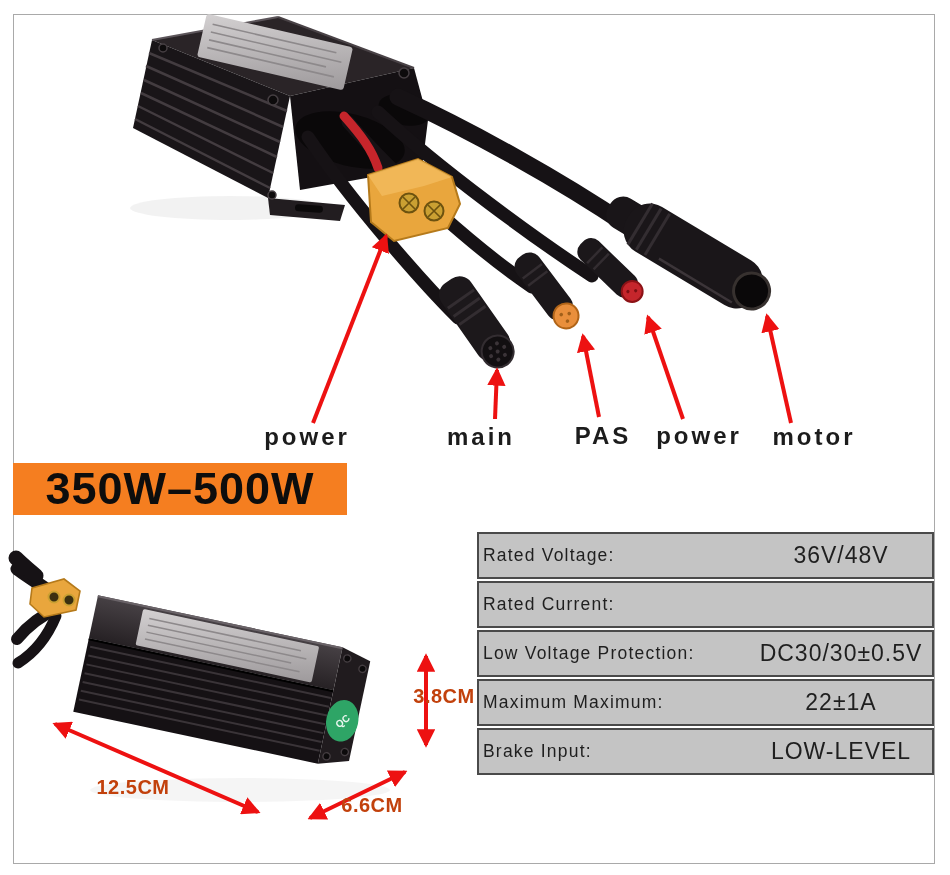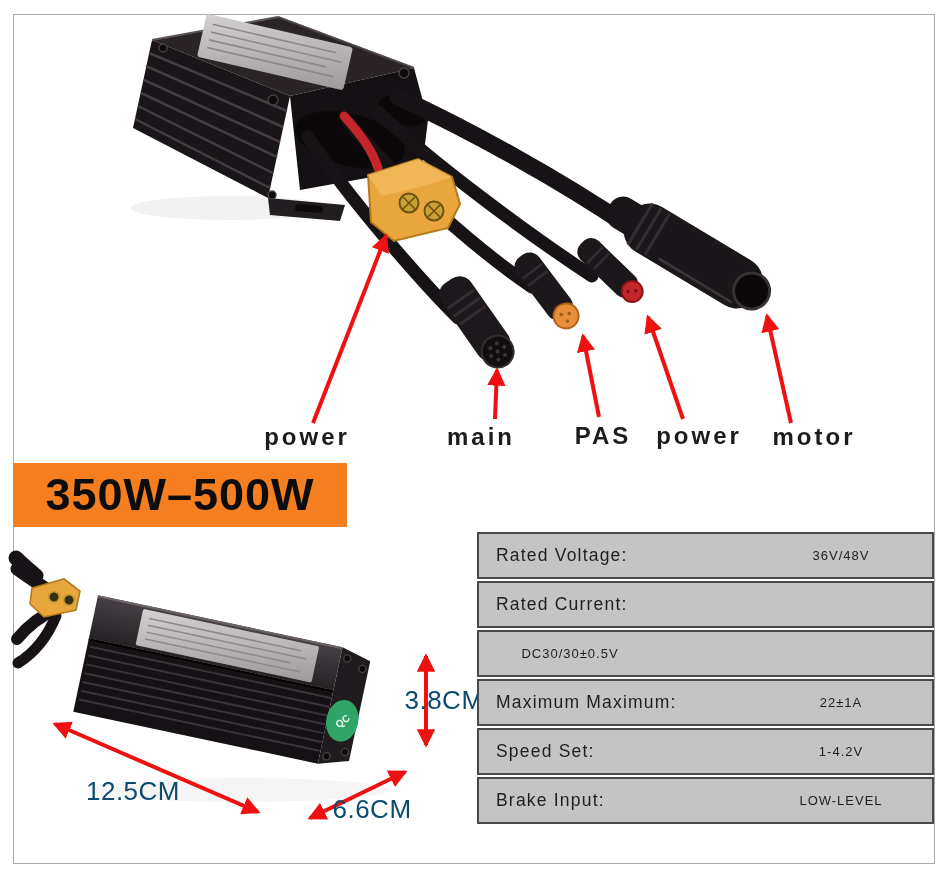--- a/index.html
+++ b/index.html
@@ -13,45 +13,45 @@
   }
   .illustration{position:absolute;left:0;top:0;z-index:1;}
 
   
   .overlay{position:absolute;z-index:2;text-align:right;}
   .conn-label{
     position:absolute;transform:translateX(-50%);
     font-size:24px;font-weight:bold;letter-spacing:3px;color:#1c1c1c;white-space:nowrap;
   }
   .banner{
-    position:absolute;left:13px;top:463px;width:334px;height:64px;
+    position:absolute;left:13px;top:463px;width:334px;height:52px;
     background:var(--banner-orange,#f57e20);
     display:flex;align-items:center;justify-content:center;
     font-size:45px;font-weight:bold;color:#0d0d0d;letter-spacing:1px;
   }
   .dim-label{
     position:absolute;transform:translateX(-50%);
-    font-size:26px;font-weight:normal;color:#0c4a6e;white-space:nowrap;letter-spacing:.5px;
+    font-size:20px;font-weight:bold;color:#c2410c;white-space:nowrap;letter-spacing:.5px;
   }
 
   
   .spec-table{
     position:absolute;left:477px;top:532px;width:457px;z-index:2;
   }
   .spec-row{
     box-sizing:border-box;height:47px;margin-bottom:2px;
     background:var(--table-row-bg,#c4c4c4);
     border:2px solid var(--table-border,#4a4a4a);
     display:flex;align-items:center;
   }
   .spec-row .lbl{
-    flex:1;padding-left:17px;font-size:17.5px;letter-spacing:1.2px;color:#1f1f1f;
+    flex:1;padding-left:4px;font-size:17.5px;letter-spacing:1.2px;color:#1f1f1f;
   }
   .spec-row .val{
-    width:182px;text-align:center;font-size:13px;letter-spacing:1px;color:#1f1f1f;
+    width:182px;text-align:center;font-size:23px;letter-spacing:1px;color:#1f1f1f;
   }
 
   
   .red-stroke{stroke:var(--accent-red,#ed1111);}
   .red-fill{fill:var(--accent-red,#ed1111);}
   .cable{stroke:#161215;fill:none;stroke-linecap:round;}
 </style>
 </head>
 <body>
 
@@ -282,29 +282,26 @@
 
   <div class="spec-table">
     <div class="spec-row">
       <span class="lbl">Rated Voltage:</span>
       <span class="val">36V/48V</span>
     </div>
     <div class="spec-row">
       <span class="lbl">Rated Current:</span>
     </div>
     <div class="spec-row">
+      <span class="lbl">Low Voltage Protection:</span>
       <span class="val">DC30/30±0.5V</span>
     </div>
     <div class="spec-row">
       <span class="lbl">Maximum Maximum:</span>
       <span class="val">22±1A</span>
     </div>
     <div class="spec-row">
-      <span class="lbl">Speed Set:</span>
-      <span class="val">1-4.2V</span>
-    </div>
-    <div class="spec-row">
       <span class="lbl">Brake Input:</span>
       <span class="val">LOW-LEVEL</span>
     </div>
   </div>
 
 </div>
 
 </body></html>

